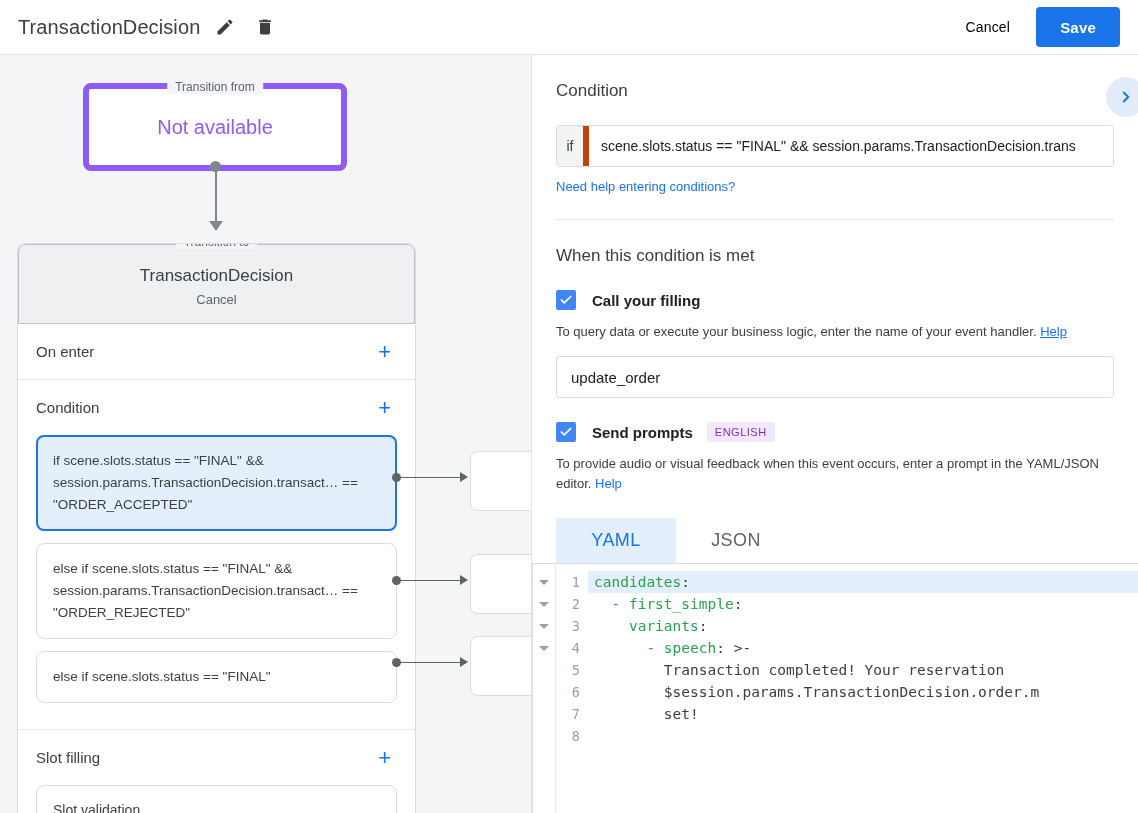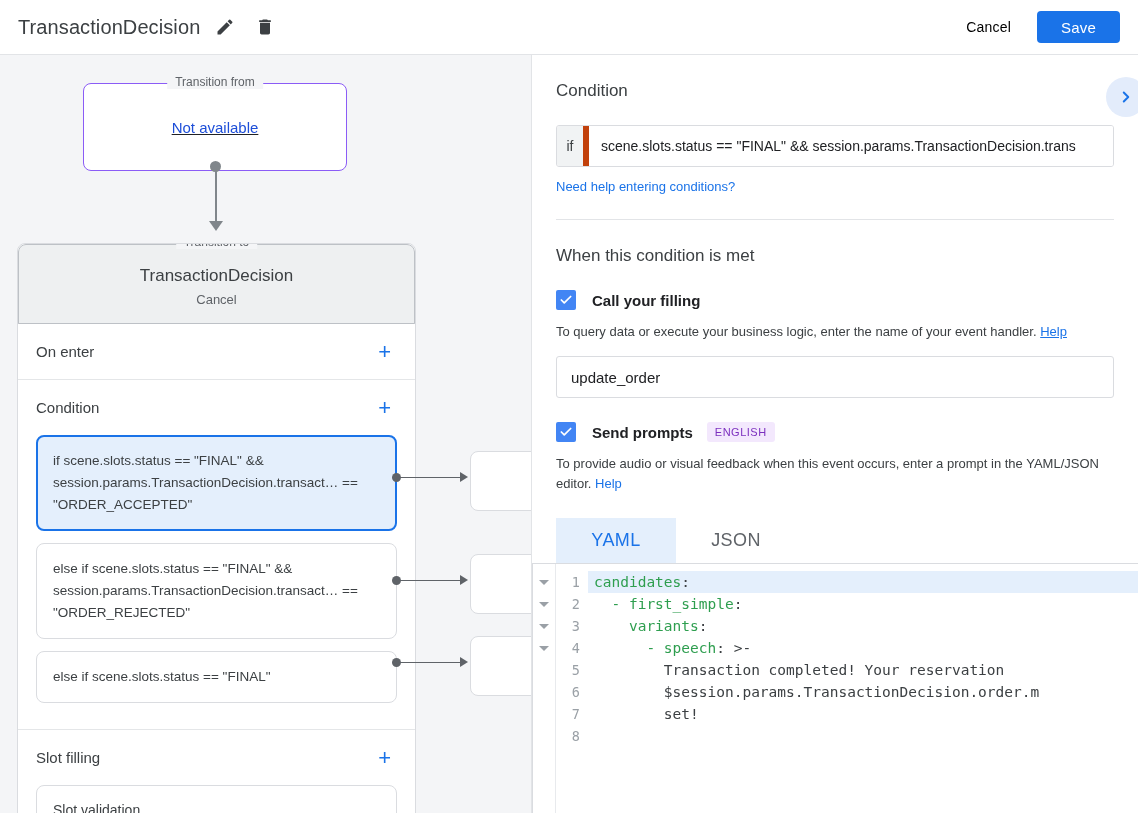--- a/index.html
+++ b/index.html
@@ -27,22 +27,22 @@
     border-radius: 50%; cursor: pointer;
   }
   .icon-btn svg { display: block; }
   .topbar-spacer { flex: 1; }
   .cancel-btn {
     color: #000000; font-size: 14px; font-weight: 500;
     padding: 8px 14px; border-radius: 4px; cursor: pointer;
     background: none; border: none; letter-spacing: .2px;
   }
   .save-btn {
-    background: #1a73e8; color: #fff; font-size: 15px; font-weight: 400;
-    border: none; border-radius: 4px; padding: 0 24px; height: 32px;
+    background: #1a73e8; color: #fff; font-size: 15px; font-weight: 700;
+    border: none; border-radius: 4px; padding: 0 24px; height: 40px;
     margin-left: 12px; cursor: pointer; letter-spacing: .2px;
     font-family: "Liberation Sans", sans-serif;
   }
 
   
   .left-pane {
     position: absolute; top: 55px; left: 0; width: 531px; height: 758px;
     background: #f4f5f7; overflow: hidden;
   }
   .divider-v {
@@ -50,32 +50,32 @@
     background: #e2e4e7;
   }
   .right-pane {
     position: absolute; top: 55px; left: 532px; width: 606px; height: 758px;
     background: #fff; overflow: hidden;
   }
 
   
   .fieldset {
     position: absolute;
-    border: 1px solid #8b5cf6; border-radius: 8px; text-decoration: underline;
+    border: 6px solid #8b5cf6; border-radius: 8px;
   }
   .fieldset > .legend {
     position: absolute; top: -9px; left: 50%; transform: translateX(-50%);
     background: #f4f5f7; padding: 0 8px;
     font-size: 12px; color: #5f6368; white-space: nowrap;
   }
   #from-box {
     left: 83px; top: 28px; width: 264px; height: 88px; background: #fff;
     display: flex; align-items: center; justify-content: center;
   }
-  #from-box .box-main { font-size: 15px; color: #1d4ed8; }
+  #from-box .box-main { font-size: 20px; color: #8b5cf6; }
 
   
   .conn-dot {
     position: absolute; width: 11px; height: 11px; border-radius: 50%;
     background: #80868b;
   }
   .conn-line { position: absolute; background: #80868b; }
 
   
   .scene-card {

